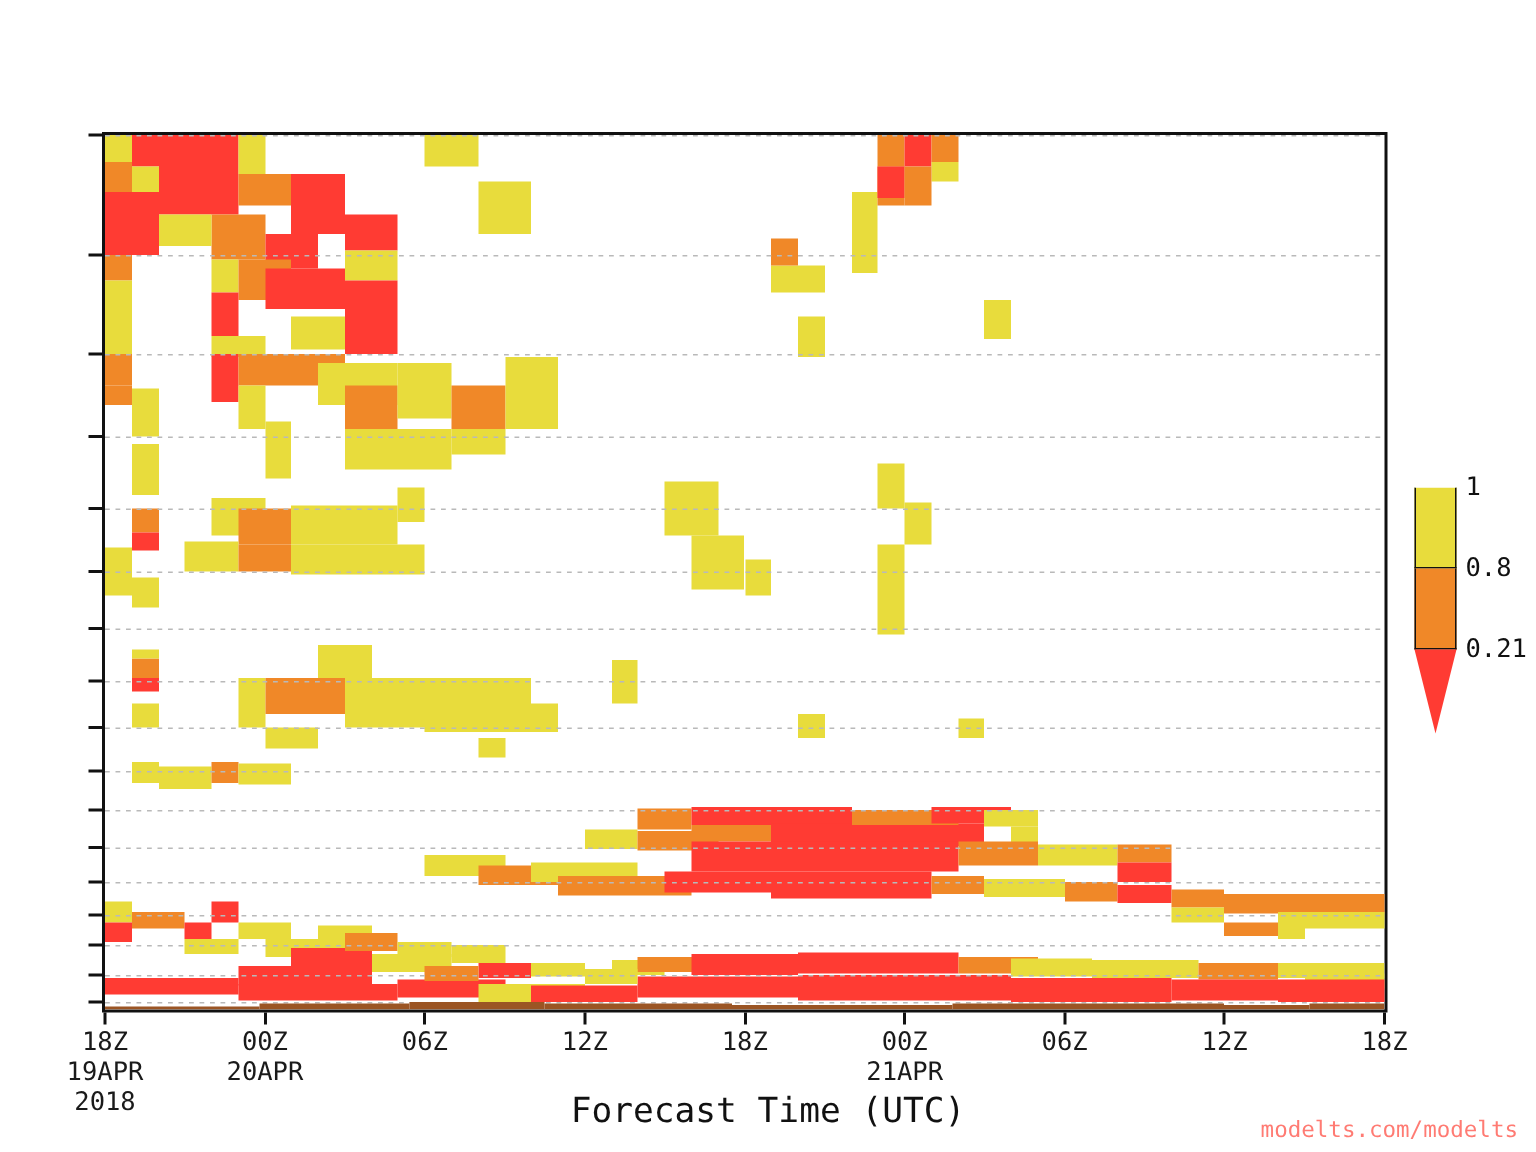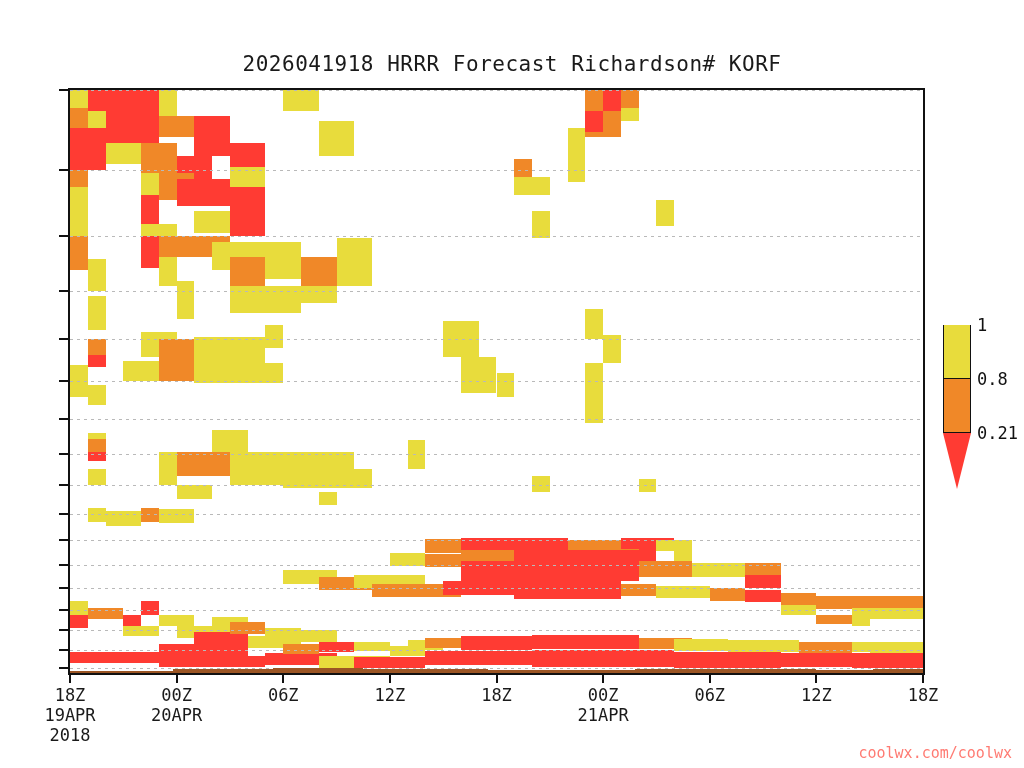--- a/index.html
+++ b/index.html
@@ -47,21 +47,20 @@
   .cb-arrow-dn{width:0;height:0;border-left:14px solid transparent;
      border-right:14px solid transparent;border-top:56px solid #FF3B33;}
   .cb-label{position:absolute;left:34px;transform:translateY(-50%);
             font-size:17px;color:#111;white-space:nowrap;}
 </style>
 </head>
 <body>
 
 <div id="root">
 
-  <div class="title">2026041918 HRRR Forecast Richardson# KORF</div>
 
   <div id="plot">
     <div id="cells">
         <div class="cell" style="left: 0px; width: 17.7708px; top: 0px; height: 17.533px; background: rgb(232, 220, 60);"></div>
         <div class="cell" style="left: 0px; width: 17.7708px; top: 17.533px; height: 19.9693px; background: rgb(240, 136, 40);"></div>
         <div class="cell" style="left: 17.7708px; width: 17.7708px; top: 0px; height: 20.9392px; background: rgb(255, 59, 51);"></div>
         <div class="cell" style="left: 17.7708px; width: 17.7708px; top: 20.9392px; height: 16.563px; background: rgb(232, 220, 60);"></div>
         <div class="cell" style="left: 35.5417px; width: 53.3125px; top: 0px; height: 53.3354px; background: rgb(255, 59, 51);"></div>
         <div class="cell" style="left: 0px; width: 35.5417px; top: 37.5022px; height: 42.6854px; background: rgb(255, 59, 51);"></div>
         <div class="cell" style="left: 0px; width: 17.7708px; top: 80.1876px; height: 16.8478px; background: rgb(240, 136, 40);"></div>
@@ -281,21 +280,22 @@
       <div class="xtickmark" style="left: 602.125px; top: 675px;"></div>
       <div class="xlab" style="left: 603.125px; top: 685px;"><span class="l1">00Z</span><span class="l2">21APR</span></div>
       <div class="xtickmark" style="left: 708.75px; top: 675px;"></div>
       <div class="xlab" style="left: 709.75px; top: 685px;"><span class="l1">06Z</span></div>
       <div class="xtickmark" style="left: 815.375px; top: 675px;"></div>
       <div class="xlab" style="left: 816.375px; top: 685px;"><span class="l1">12Z</span></div>
       <div class="xtickmark" style="left: 922px; top: 675px;"></div>
       <div class="xlab" style="left: 923px; top: 685px;"><span class="l1">18Z</span></div>
     </div>
 
-  <div class="watermark">coolwx.com/coolwx</div>
+  <div class="xtitle">Forecast Time (UTC)</div>
+  <div class="watermark">modelts.com/modelts</div>
 
   <div id="cbar">
     <div class="cb-arrow-up"></div>
     <div class="cb-seg" style="background:#E8DC3C"></div>
     <div class="cb-seg" style="background:#F08828"></div>
     <div class="cb-arrow-dn"></div>
     <div class="cb-label" style="top:30px">1</div>
     <div class="cb-label" style="top:84px">0.8</div>
     <div class="cb-label" style="top:138px">0.21</div>
   </div>

